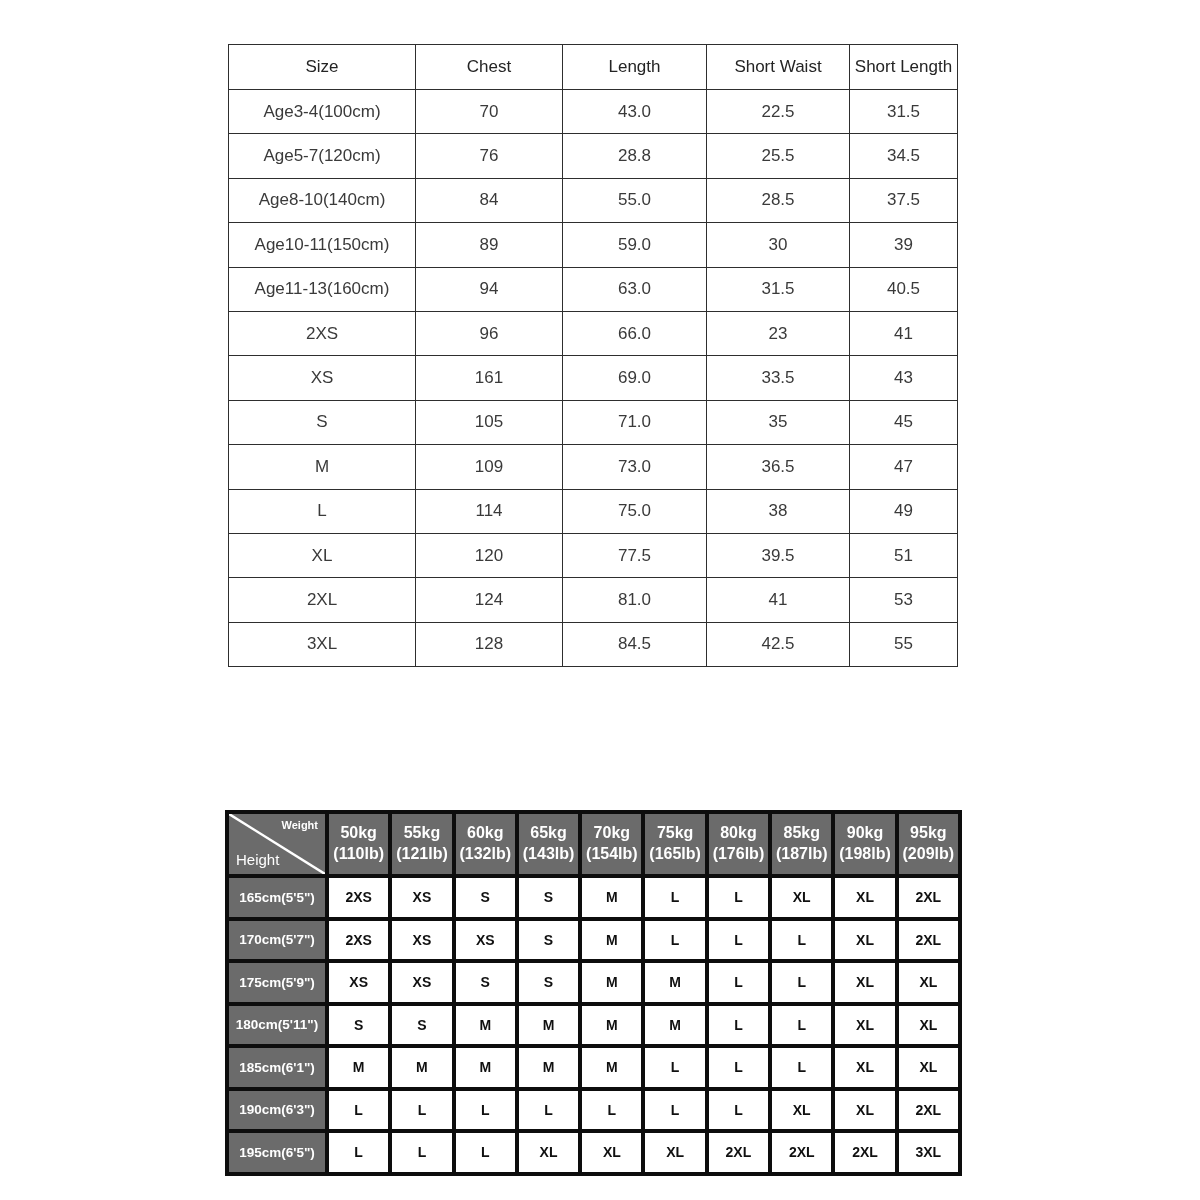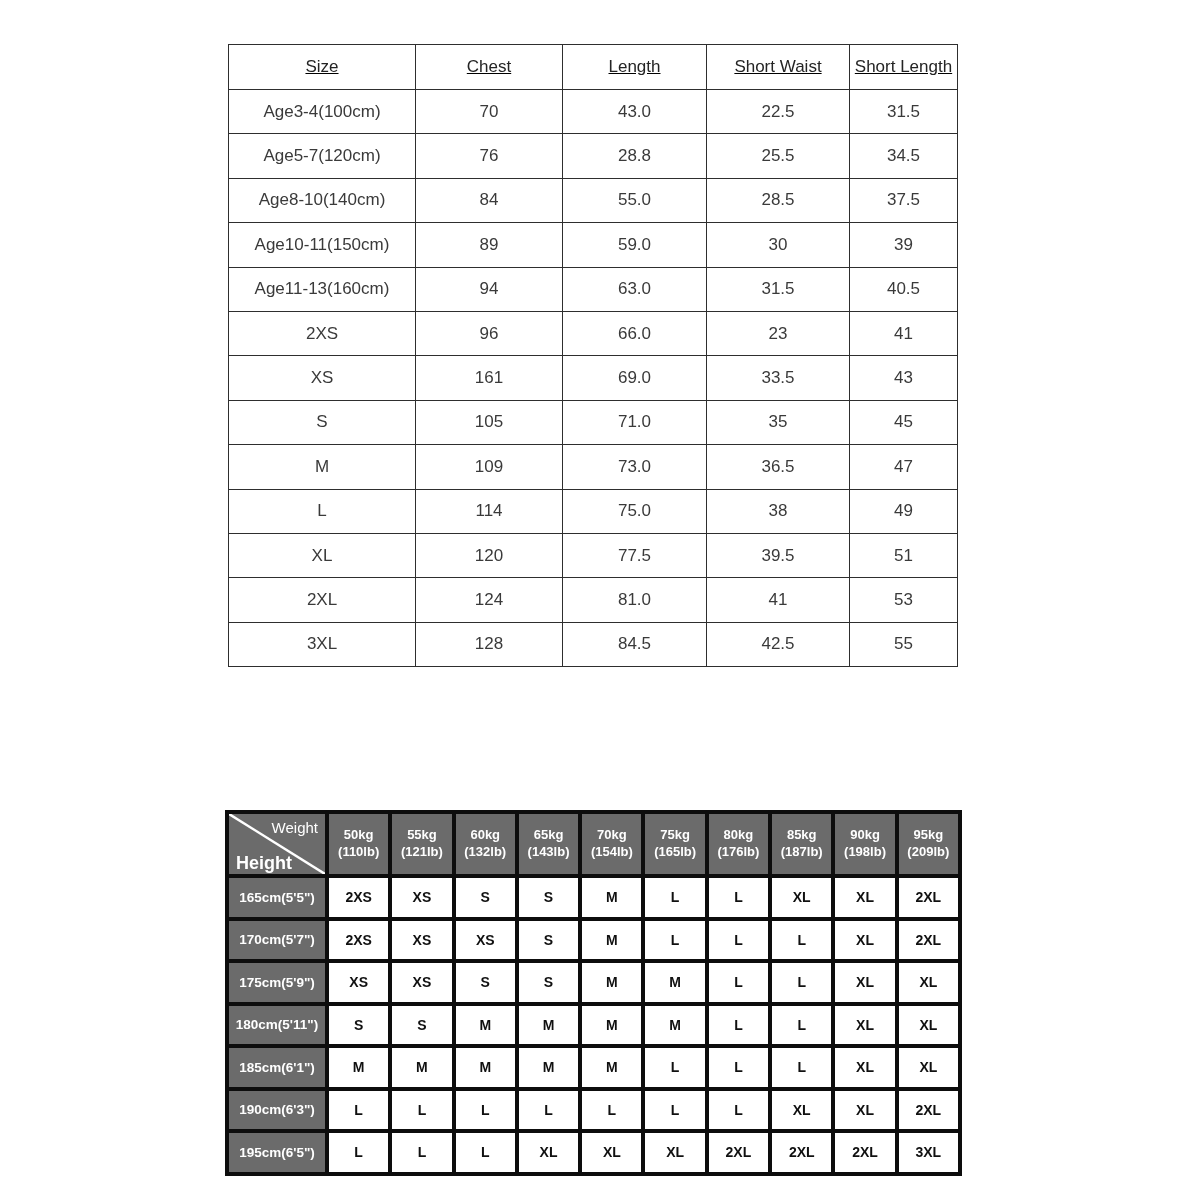--- a/index.html
+++ b/index.html
@@ -35,21 +35,21 @@
   table.size-table td {
     border: 1px solid var(--thin-border, #2e2e2e);
     text-align: center;
     vertical-align: middle;
     padding: 0;
     font-size: 17px;
     color: var(--cell-text, #3a3a3a);
     font-weight: normal;
     background: #ffffff;
   }
-  table.size-table thead tr { height: 45px; text-decoration: underline; }
+  table.size-table thead tr { height: 45px; }
   table.size-table thead th { color: #242424; }
   table.size-table tbody tr { height: 44.4px; }
 
   
   table.fit-table {
     position: absolute;
     left: 225px;
     top: 810px;
     width: 733px;
     border-collapse: collapse;
@@ -62,21 +62,21 @@
     text-align: center;
     vertical-align: middle;
     padding: 0;
   }
   table.fit-table thead tr { height: 64px; }
   table.fit-table tbody tr { height: 42.5px; }
 
   table.fit-table th.weight {
     background: var(--header-bg, #6b6b6b);
     color: var(--header-text, #ffffff);
-    font-size: 13px;
+    font-size: 16px;
     font-weight: bold;
     line-height: 1.3;
   }
   table.fit-table th.height {
     background: var(--header-bg, #6b6b6b);
     color: var(--header-text, #ffffff);
     font-size: 13.5px;
     font-weight: bold;
   }
   table.fit-table td.size {
@@ -90,26 +90,26 @@
   th.corner {
     position: relative;
     background: var(--header-bg, #6b6b6b);
     color: var(--header-text, #ffffff);
     overflow: hidden;
   }
   th.corner svg { position: absolute; inset: 0; width: 100%; height: 100%; }
   .corner-weight {
     position: absolute;
     top: 5px; right: 7px;
+    font-size: 11px; font-weight: bold;
+  }
+  .corner-height {
+    position: absolute;
+    bottom: 6px; left: 7px;
     font-size: 15px; font-weight: normal;
-  }
-  .corner-height {
-    position: absolute;
-    bottom: 0; left: 7px;
-    font-size: 18px; font-weight: bold;
   }
 </style>
 </head>
 <body>
 
 <div class="page" style="--page-bg: #ffffff; --header-bg: #6b6b6b; --header-text: #ffffff; --thin-border: #2e2e2e; --thick-border: #0d0d0d; --cell-text: #3a3a3a;">
 
   <div class="units-label">ORKY (cm)</div>
 
   <table class="size-table">

